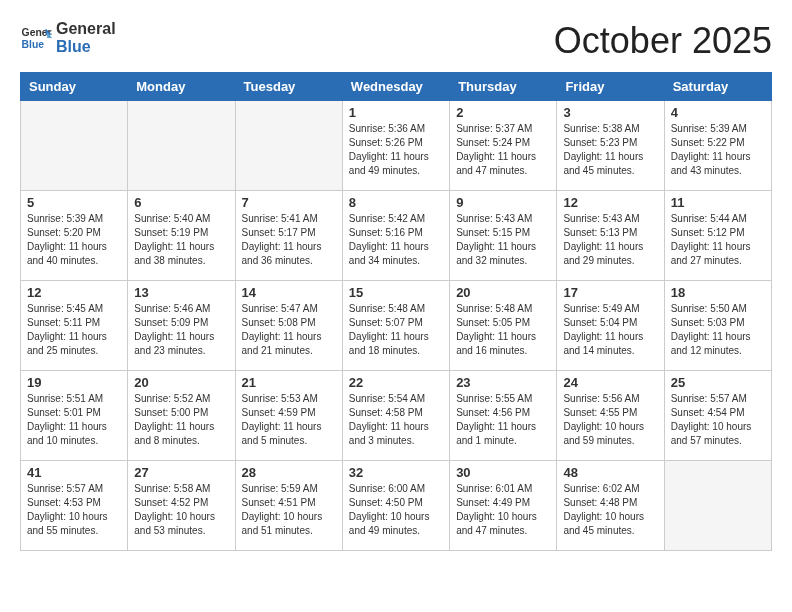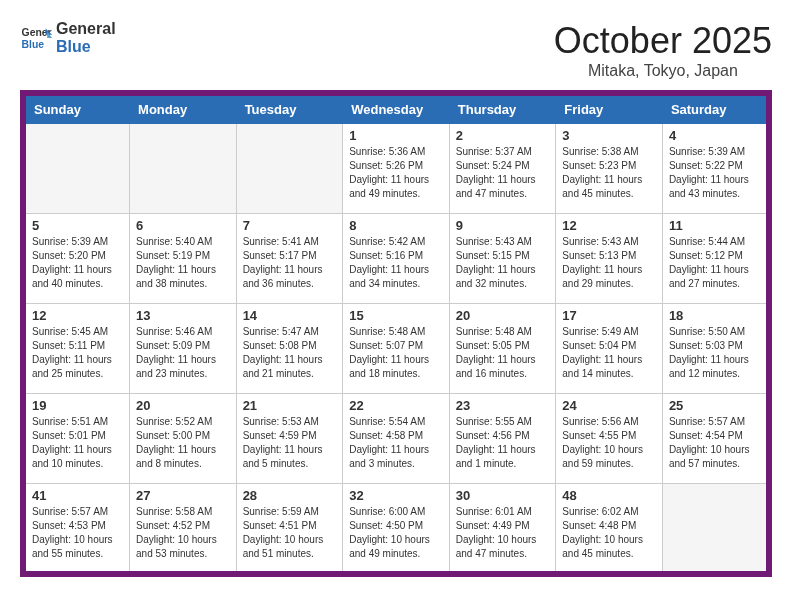--- a/index.html
+++ b/index.html
@@ -19,36 +19,36 @@
     .logo {
       display: flex;
       align-items: center;
       gap: 4px;
     }
     .logo-icon {
       width: 32px;
       height: 32px;
     }
     .title-section {
-      text-align: center;
+      text-align: right;
       margin-left: 27px;
     }
     .month-title {
       font-size: 36px;
       font-weight: normal;
       color: #222;
     }
     .location-title {
       font-size: 16px;
       color: #444;
     }
     .calendar {
       width: 100%;
       border-collapse: collapse;
-      border: 6px solid #701a75;
+      border: 1px solid #701a75;
     }
     .calendar th {
       background: #2a6db5;
       color: #fff;
       text-align: left;
       padding: 6px 8px;
       font-size: 13px;
       border: 1px solid #2a6db5;
     }
     .calendar td {
@@ -89,21 +89,20 @@
       <polygon points="32,8 40,16 32,16" fill="#2a6db5"></polygon>
       <polygon points="34,12 40,20 34,20" fill="#5a9fd4"></polygon>
     </svg>
     <div>
       <div style="font-size:16px;font-weight:bold;color:#333;">General</div>
       <div style="font-size:16px;font-weight:bold;color:#2a6db5;">Blue</div>
     </div>
   </div>
   <div class="title-section">
     <div class="month-title">October 2025</div>
-    <div class="location-title">Mitaka, Tokyo, Japan</div>
   </div>
 </div>
 
 <table class="calendar">
   <thead>
     <tr>
     <th>Sunday</th>
         <th>Monday</th>
         <th>Tuesday</th>
         <th>Wednesday</th>

